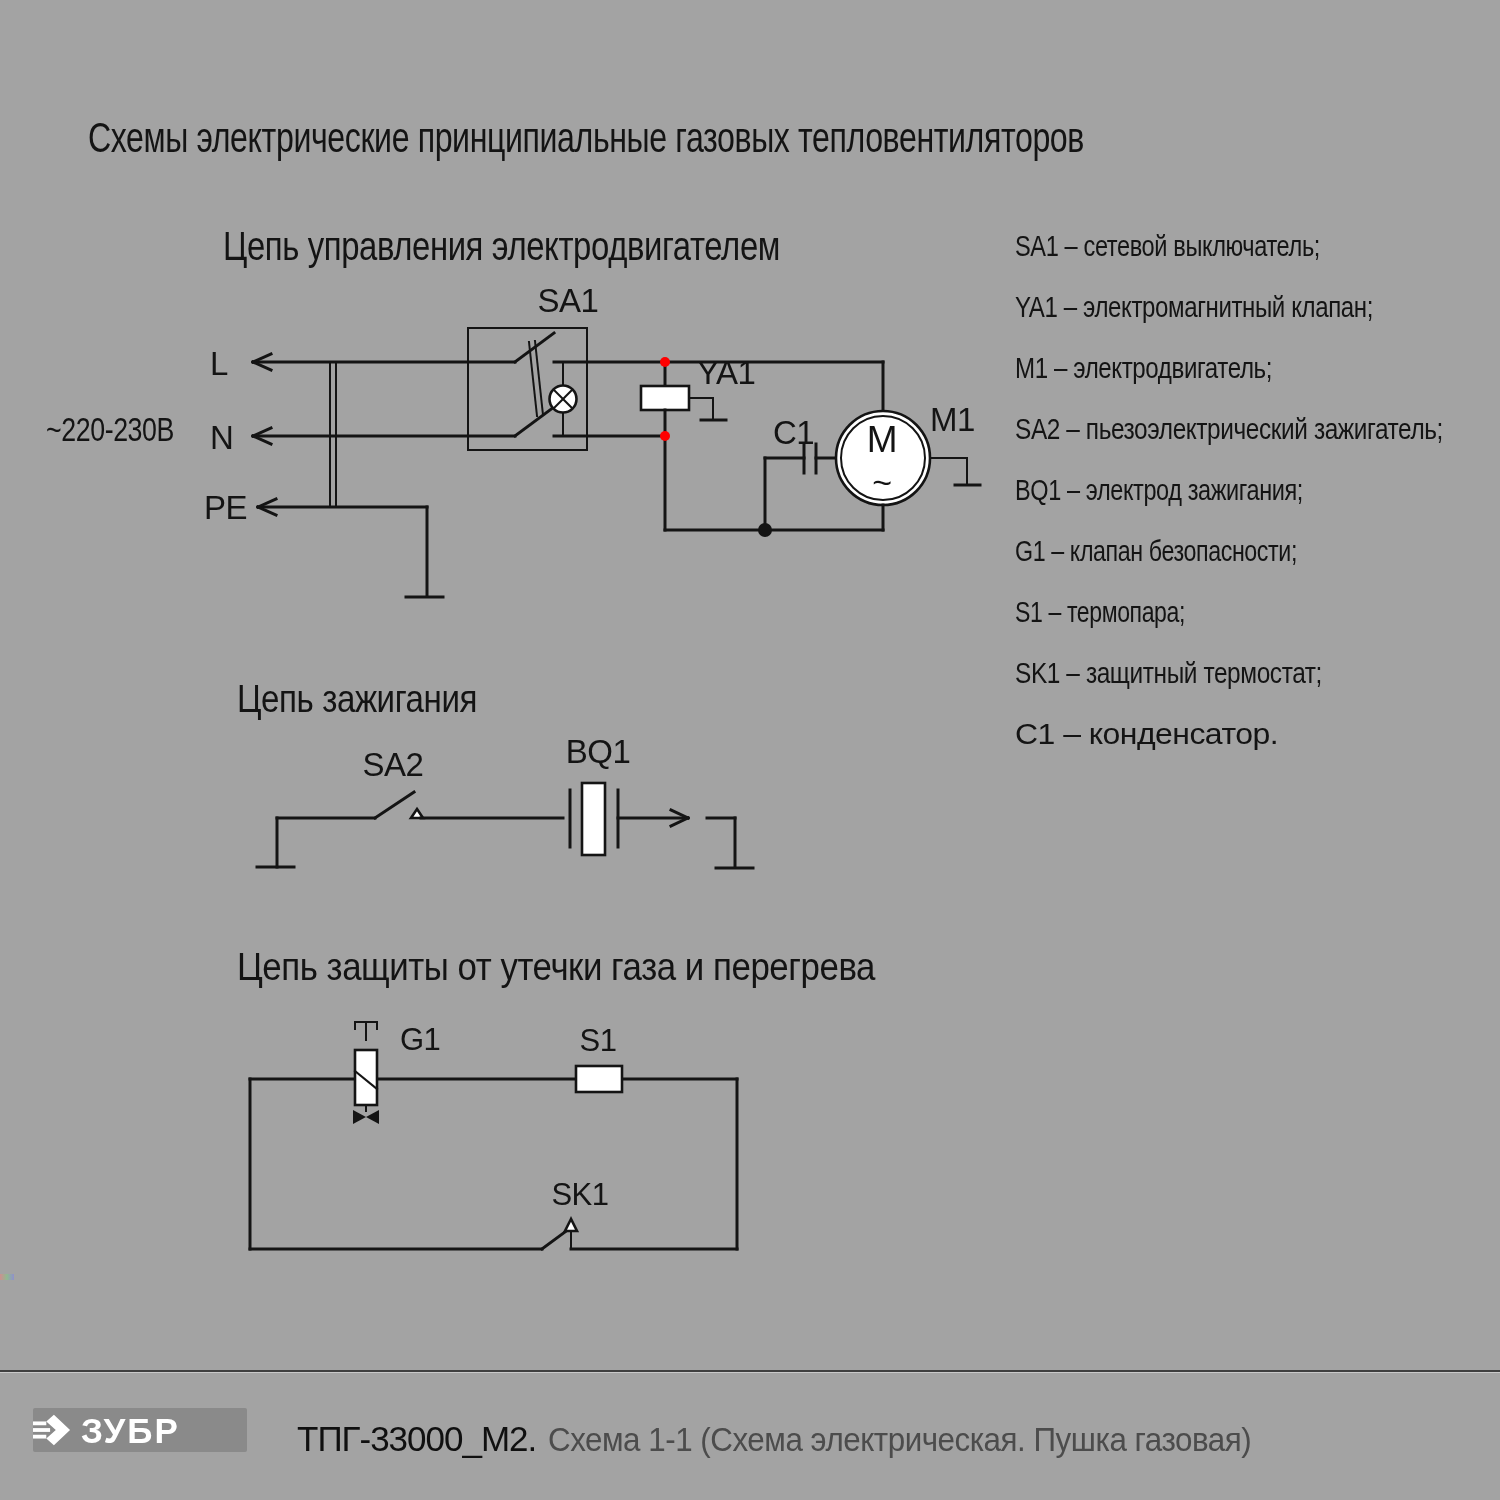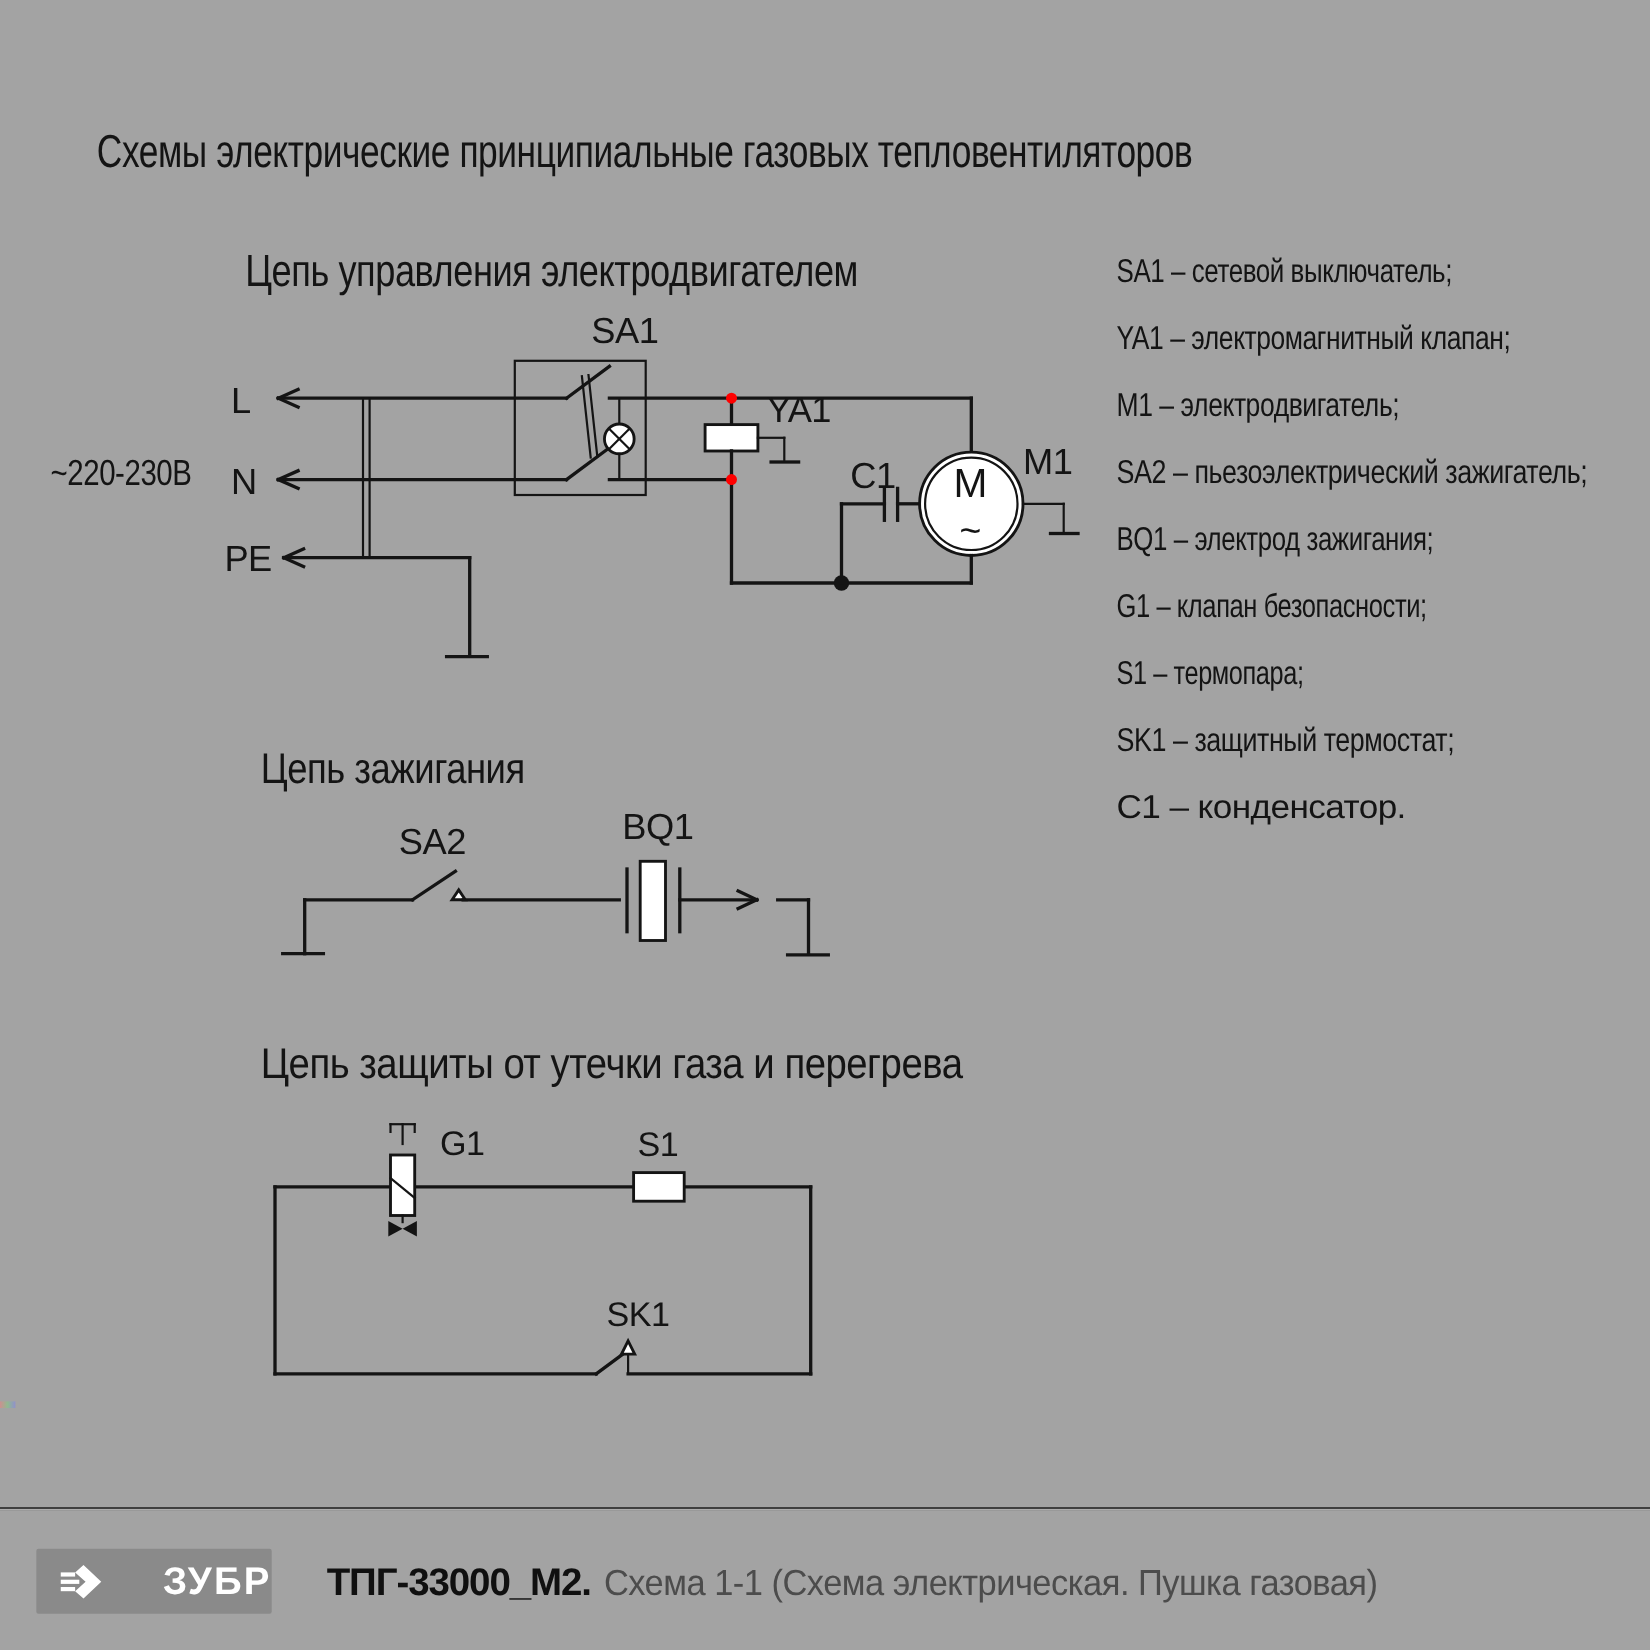--- a/index.html
+++ b/index.html
@@ -4,25 +4,25 @@
 <style>
   html,body{margin:0;padding:0;background:#ffffff;}
   .canvas{position:relative;width:1500px;height:1500px;background:#a3a3a3;overflow:hidden;
           font-family:"Liberation Sans",sans-serif;}
   svg.diagram{position:absolute;left:0;top:0;}
   svg.diagram text{font-family:"Liberation Sans",sans-serif;fill:#141414;letter-spacing:-0.5px;}
   svg.diagram .wire{stroke:#141414;stroke-width:3;fill:none;stroke-linecap:square;}
   svg.diagram .thin{stroke:#141414;stroke-width:2;fill:none;stroke-linecap:square;}
   svg.diagram .sym{stroke:#141414;stroke-width:2.6;fill:#ffffff;}
   .sep{position:absolute;left:0;top:1370px;width:1500px;height:2px;background:#3f3f3f;border-bottom:1px solid #c9c9c9;}
-  .logo{position:absolute;left:33px;top:1408px;width:214px;height:59px;background:#8a8a8a;border-radius:2px;
-        display:flex;align-items:center;gap:10px;padding-left:22px;box-sizing:border-box;justify-content:space-between;}
+  .logo{position:absolute;left:33px;top:1408px;width:214px;height:44px;background:#8a8a8a;border-radius:2px;
+        display:flex;align-items:center;gap:10px;padding-left:0;box-sizing:border-box;}
   .logo .brand{color:#ffffff;font-size:35px;font-weight:800;letter-spacing:2px;line-height:1;}
   .footer-line{position:absolute;left:297px;top:1419px;white-space:nowrap;display:flex;align-items:baseline;gap:12px;}
-  .footer-line .model{font-size:35px;font-weight:700;color:#101010;letter-spacing:-1px;}
+  .footer-line .model{font-size:35px;font-weight:400;color:#101010;letter-spacing:-1px;}
   .footer-line .caption{font-size:33px;font-weight:400;color:#4c4c4c;letter-spacing:-0.5px;
                         display:inline-block;transform:scaleX(0.95);transform-origin:left center;}
   .artifact{position:absolute;left:0;top:1274px;width:14px;height:6px;opacity:.75;
             background:linear-gradient(90deg,#d98a8a,#8ac08a,#8a8ad9);}
 </style>
 </head>
 <body>
 
 <div class="canvas">
 

